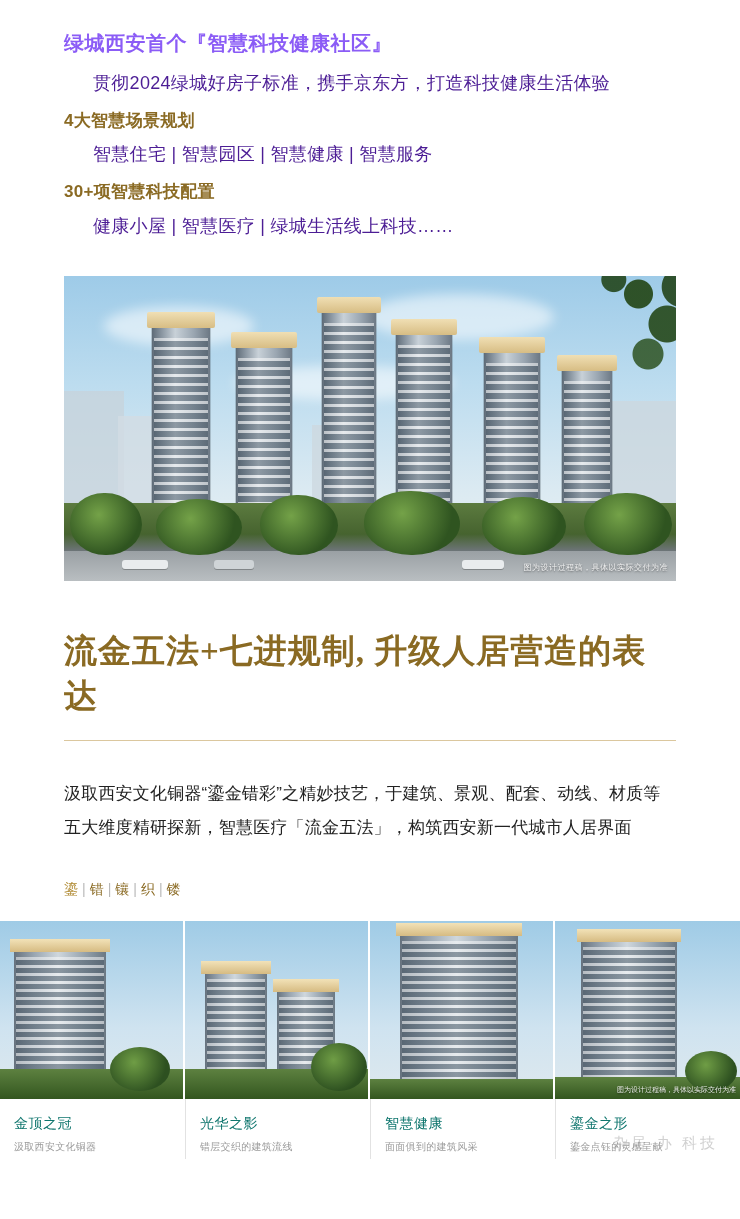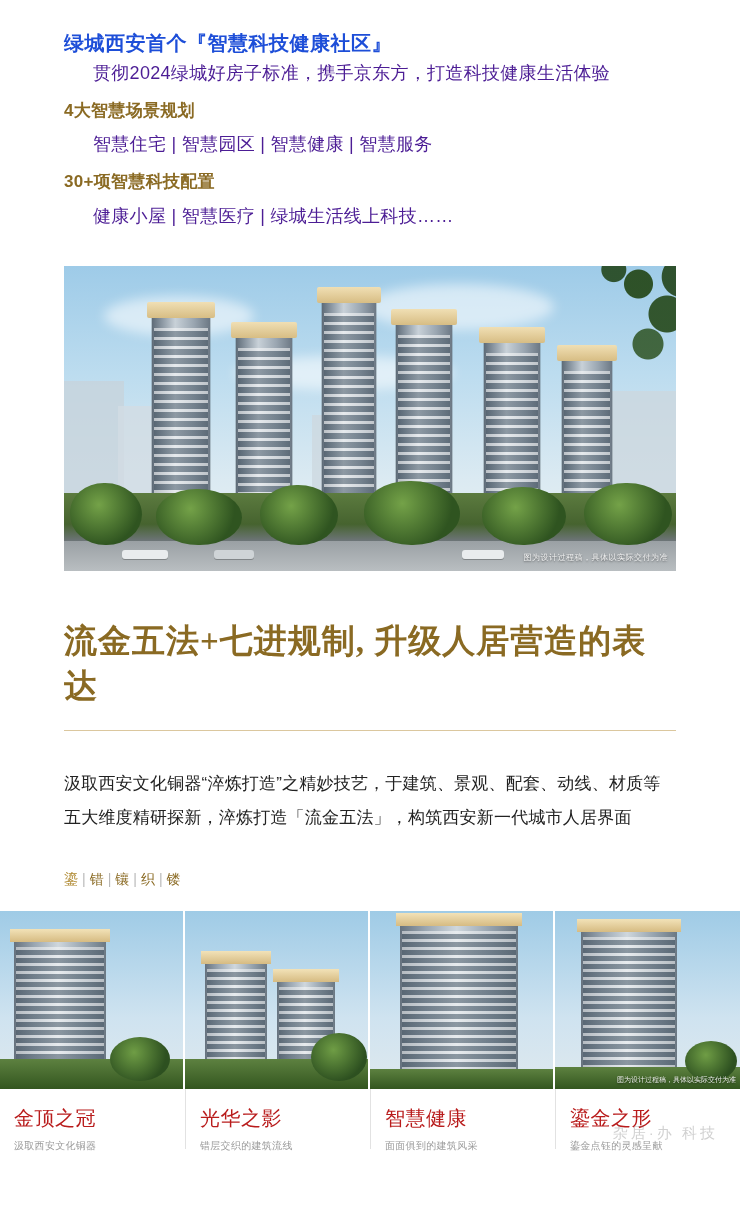--- a/index.html
+++ b/index.html
@@ -22,23 +22,24 @@
     position: relative;
   }
 
   
   .intro {
     padding: 28px 64px 0 64px;
   }
   .intro-head {
     font-size: 20px;
     font-weight: bold;
-    color: #1d4ed8;
+    color: #8b5cf6;
     letter-spacing: 0.5px;
     line-height: 1.5;
+    margin-bottom: 10px;
   }
   .intro-line {
     font-size: 18px;
     color: #4c1d95;
     line-height: 1.75;
     margin-bottom: 6px;
     letter-spacing: 0.3px;
     margin-left: 29px;
   }
   .intro-sub {
@@ -236,22 +237,22 @@
     color: rgba(255,255,255,.9);
     text-shadow: 0 1px 2px rgba(0,0,0,.55);
   }
   .cap {
     padding: 16px 10px 0 14px;
     border-left: 1px solid #e2e2e2;
     height: 60px;
   }
   .cell:first-child .cap { border-left: none; }
   .cap-title {
-    font-size: 20px;
-    color: #b91c1c;
+    font-size: 14px;
+    color: #0f766e;
     letter-spacing: .5px;
     margin-bottom: 7px;
   }
   .cap-sub {
     font-size: 10px;
     color: #9a9a9a;
     letter-spacing: .3px;
   }
   .watermark {
     position: absolute;
@@ -330,21 +331,21 @@
 
       <div class="leafcorner"></div>
 
       <div class="hero-note">图为设计过程稿，具体以实际交付为准</div>
     </div>
   </div>
 
   <div class="section">
     <div class="section-title">流金五法+七进规制, 升级人居营造的表达</div>
     <div class="rule"></div>
-    <div class="section-body">汲取西安文化铜器“淬炼打造”之精妙技艺，于建筑、景观、配套、动线、材质等五大维度精研探新，淬炼打造「流金五法」，构筑西安新一代城市人居界面</div>
+    <div class="section-body">汲取西安文化铜器“鎏金错彩”之精妙技艺，于建筑、景观、配套、动线、材质等五大维度精研探新，智慧医疗「流金五法」，构筑西安新一代城市人居界面</div>
     <div class="keyline">
       <span class="first">鎏</span><span class="sep">|</span><span>错</span><span class="sep">|</span><span>镶</span><span class="sep">|</span><span>织</span><span class="sep">|</span><span>镂</span>
     </div>
   </div>
 
   <div class="gallery">
 
     <div class="cell">
       <div class="thumb">
         <div class="t-tower" style="left:14px;width:92px;height:150px;">

